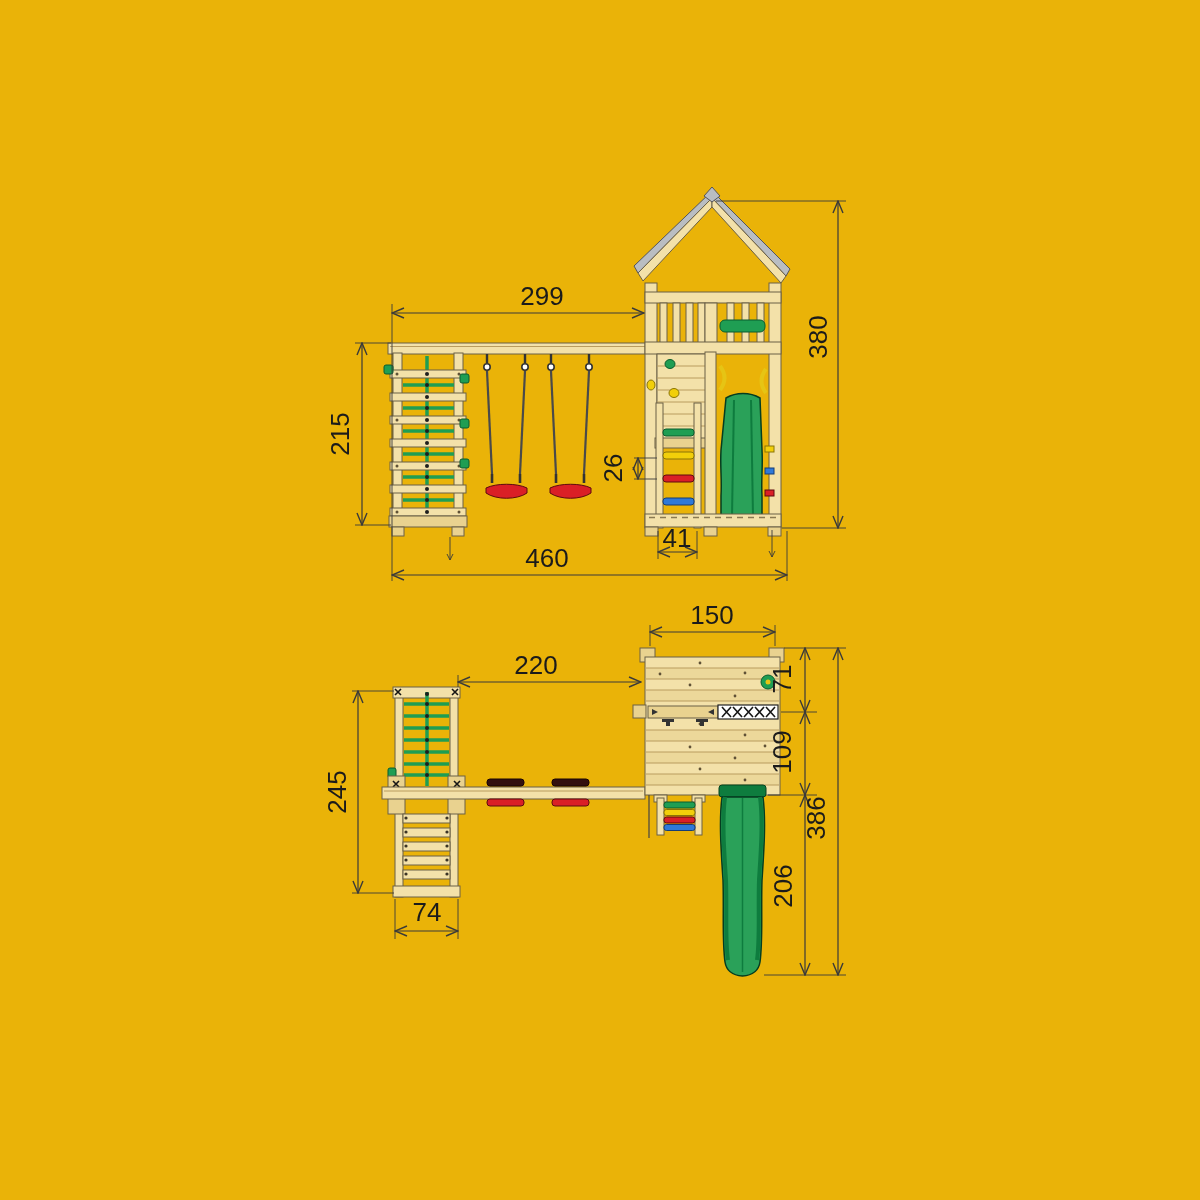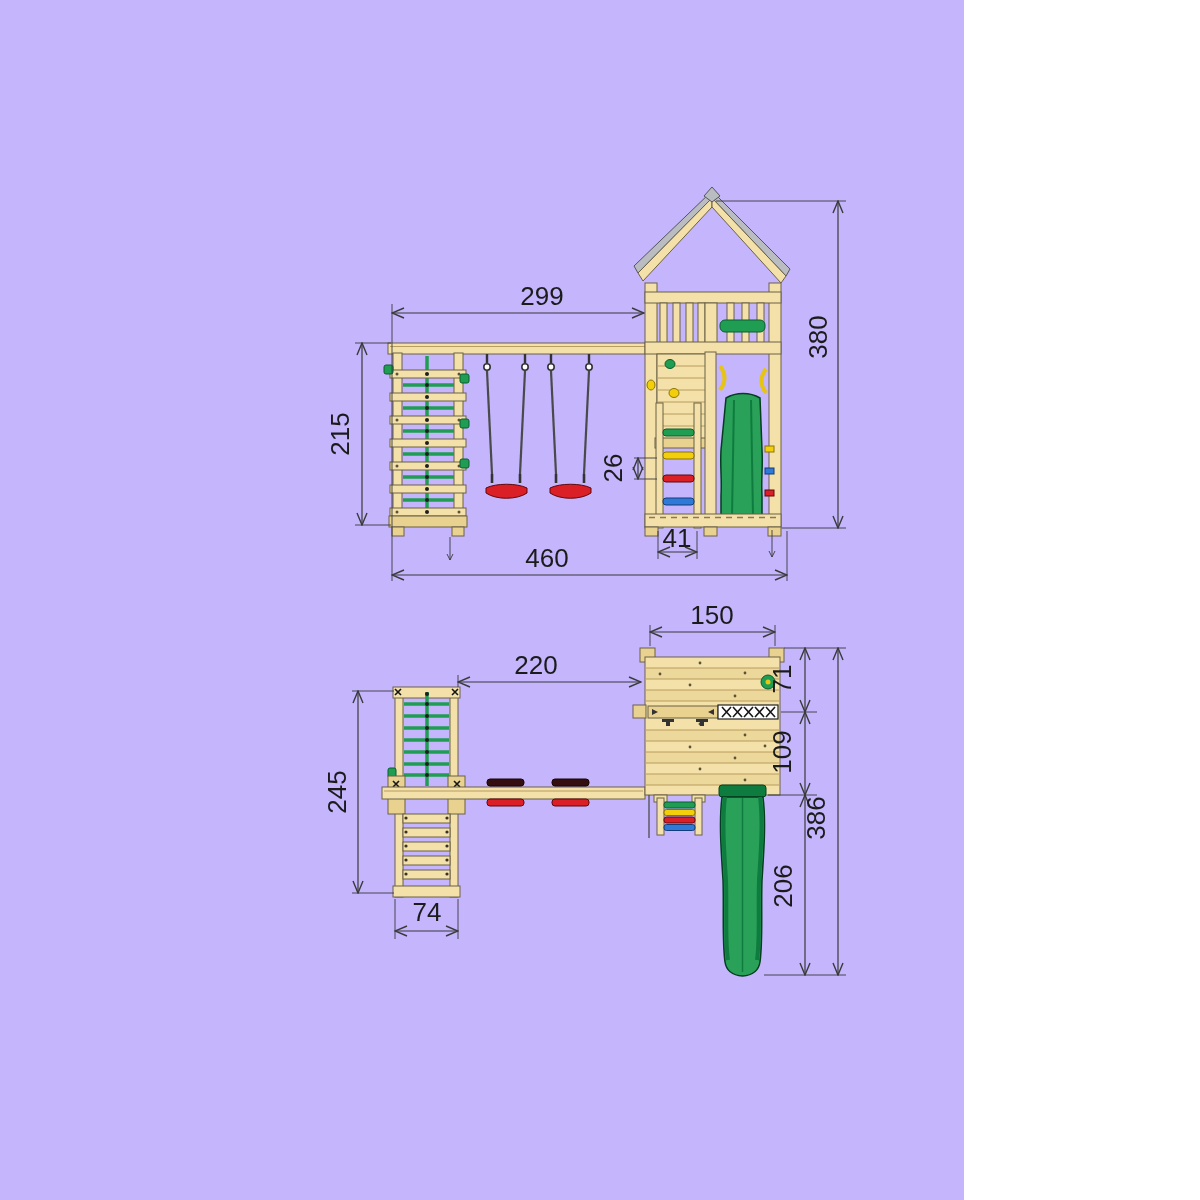--- a/index.html
+++ b/index.html
@@ -1,16 +1,16 @@
 <!DOCTYPE html>
 <html><head>
 <meta charset="utf-8">
 <style>
   html,body{margin:0;padding:0;background:#ffffff;}
-  .stage{width:964px;height:1200px;background:#c4b5fd;position:relative;font-family:"Liberation Sans",sans-serif;}
+  .stage{width:1200px;height:1200px;background:#eab308;position:relative;font-family:"Liberation Sans",sans-serif;}
   svg{display:block}
   .wood{fill:#f3e1a9;stroke:#6b6046;stroke-width:1;}
   .wood2{fill:#e9d28f;stroke:#6b6046;stroke-width:1;}
   .woodshade{fill:#ecd89a;stroke:none;}
   .wline{stroke:#b99c5f;stroke-width:1;fill:none;}
   .green{fill:#1f9e53;stroke:#0b5d2e;stroke-width:1;}
   .dgreen{fill:#0e7c3e;stroke:#05431f;stroke-width:1;}
   .red{fill:#da1f26;stroke:#5e0b0e;stroke-width:1;}
   .darkseat{fill:#33100f;stroke:#180404;stroke-width:1;}
   .yellow{fill:#f2cf0a;stroke:#8a7406;stroke-width:1;}

